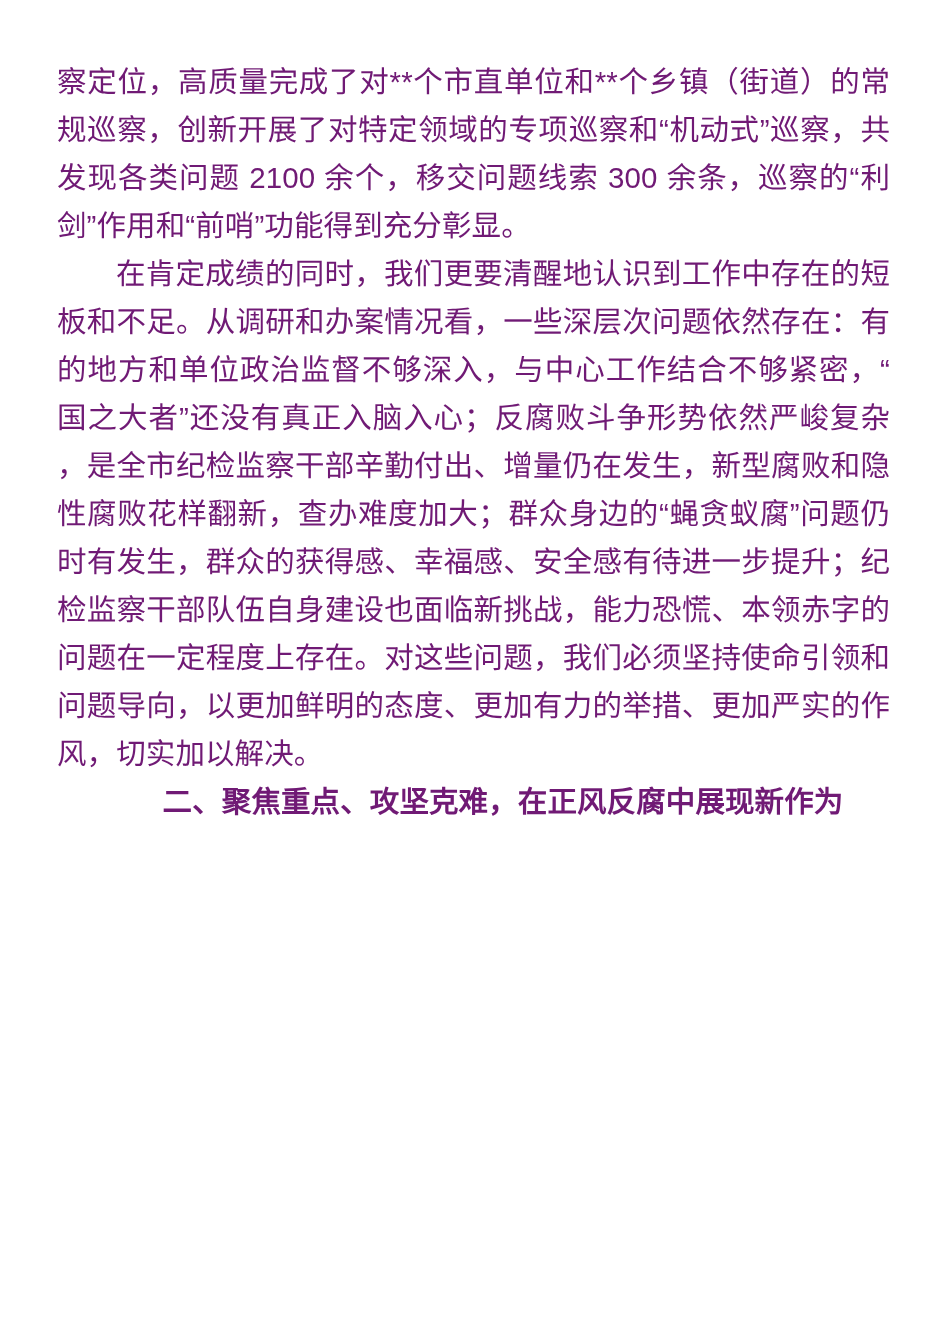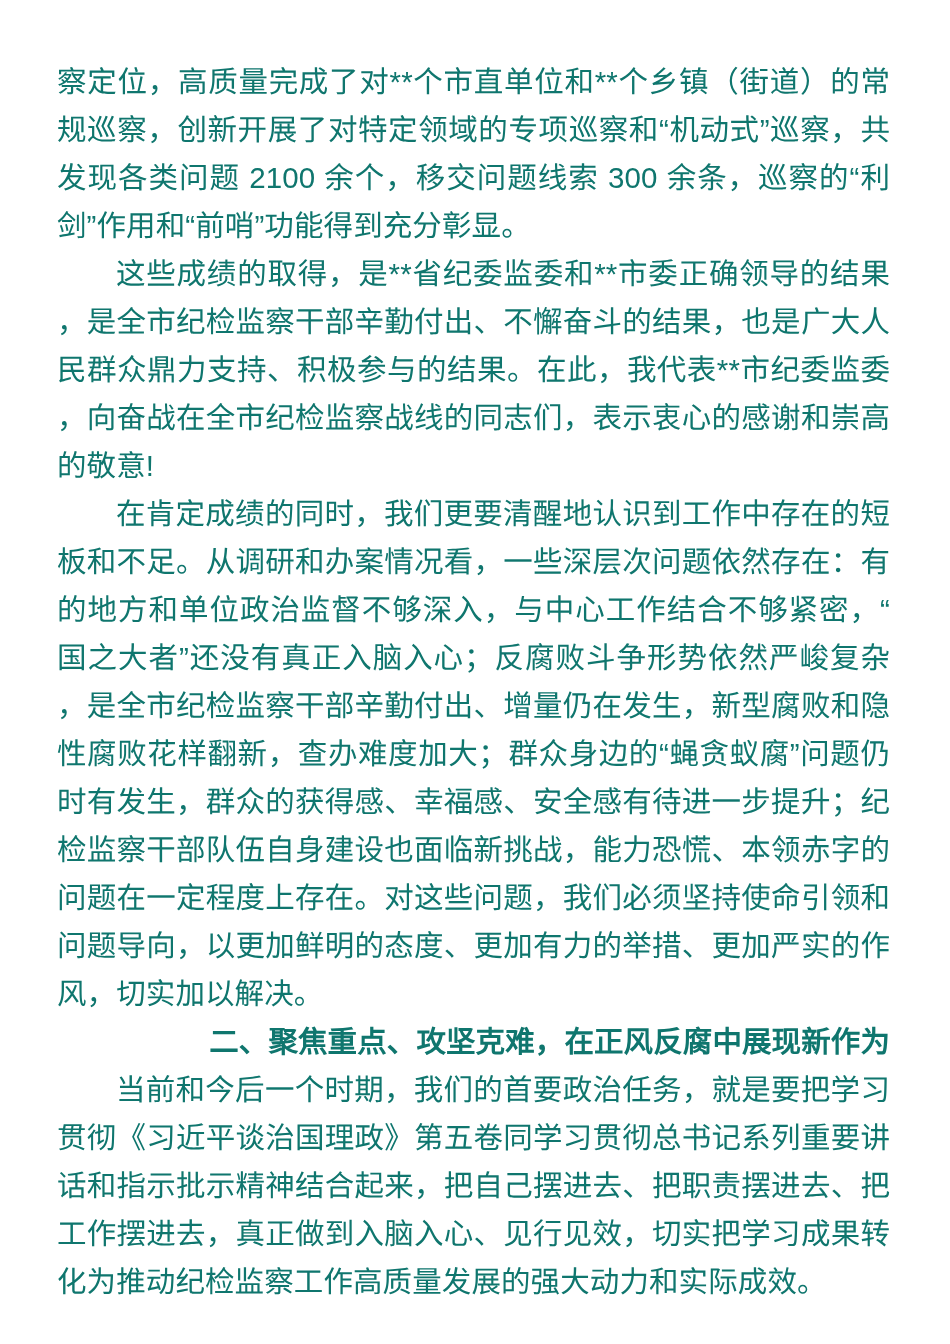--- a/index.html
+++ b/index.html
@@ -20,21 +20,21 @@
   }
 
   .doc-body {
     position: absolute;
     left: 57px;
     top: 58px;
     width: 833px;
     font-family: "Liberation Sans", "DejaVu Sans", sans-serif;
     font-size: 29.5px;
     line-height: 48px;
-    color: #0f766e;
+    color: #701a75;
     text-align: justify;
     text-justify: inter-character;
     letter-spacing: 0.1px;
     -webkit-font-smoothing: antialiased;
   }
 
   .para {
     margin: 0;
     padding: 0;
     text-indent: 2em;
@@ -49,34 +49,32 @@
     text-indent: 0;
   }
 
   .heading {
     margin: 0;
     padding: 0;
     font-size: 29.5px;
     line-height: 48px;
     font-weight: bold;
     text-indent: 2em;
-    text-align: right;
+    text-align: center;
     word-break: break-all;
   }
 </style>
 </head>
 <body>
 
 <div class="page">
   <div class="doc-body">
 
     <p class="para continuation">察定位，高质量完成了对**个市直单位和**个乡镇（街道）的常规巡察，创新开展了对特定领域的专项巡察和“机动式”巡察，共发现各类问题 2100 余个，移交问题线索 300 余条，巡察的“利剑”作用和“前哨”功能得到充分彰显。</p>
 
-    <p class="para">这些成绩的取得，是**省纪委监委和**市委正确领导的结果，是全市纪检监察干部辛勤付出、不懈奋斗的结果，也是广大人民群众鼎力支持、积极参与的结果。在此，我代表**市纪委监委，向奋战在全市纪检监察战线的同志们，表示衷心的感谢和崇高的敬意!</p>
 
     <p class="para">在肯定成绩的同时，我们更要清醒地认识到工作中存在的短板和不足。从调研和办案情况看，一些深层次问题依然存在：有的地方和单位政治监督不够深入，与中心工作结合不够紧密，“国之大者”还没有真正入脑入心；反腐败斗争形势依然严峻复杂，是全市纪检监察干部辛勤付出、增量仍在发生，新型腐败和隐性腐败花样翻新，查办难度加大；群众身边的“蝇贪蚁腐”问题仍时有发生，群众的获得感、幸福感、安全感有待进一步提升；纪检监察干部队伍自身建设也面临新挑战，能力恐慌、本领赤字的问题在一定程度上存在。对这些问题，我们必须坚持使命引领和问题导向，以更加鲜明的态度、更加有力的举措、更加严实的作风，切实加以解决。</p>
 
     <p class="heading">二、聚焦重点、攻坚克难，在正风反腐中展现新作为</p>
 
-    <p class="para">当前和今后一个时期，我们的首要政治任务，就是要把学习贯彻《习近平谈治国理政》第五卷同学习贯彻总书记系列重要讲话和指示批示精神结合起来，把自己摆进去、把职责摆进去、把工作摆进去，真正做到入脑入心、见行见效，切实把学习成果转化为推动纪检监察工作高质量发展的强大动力和实际成效。</p>
 
   </div>
 </div>
 
 </body></html>

